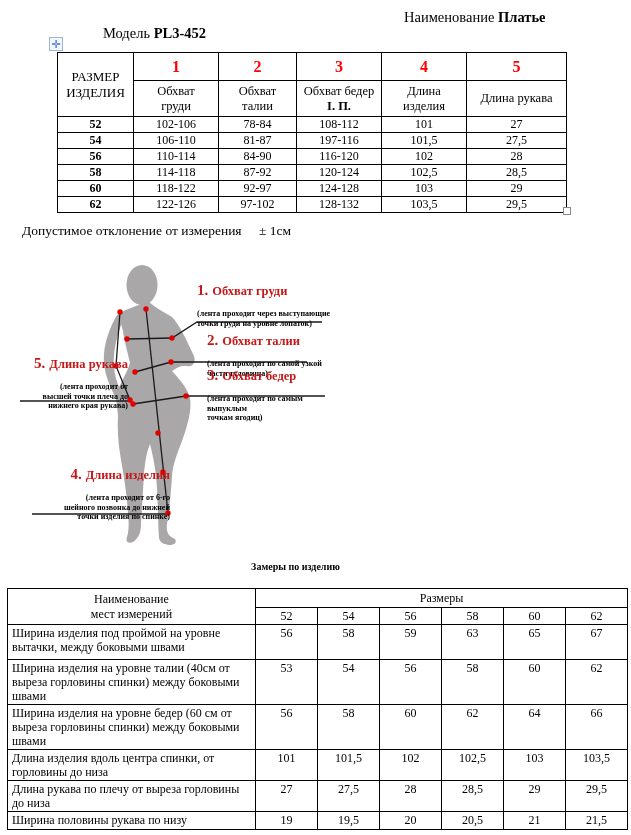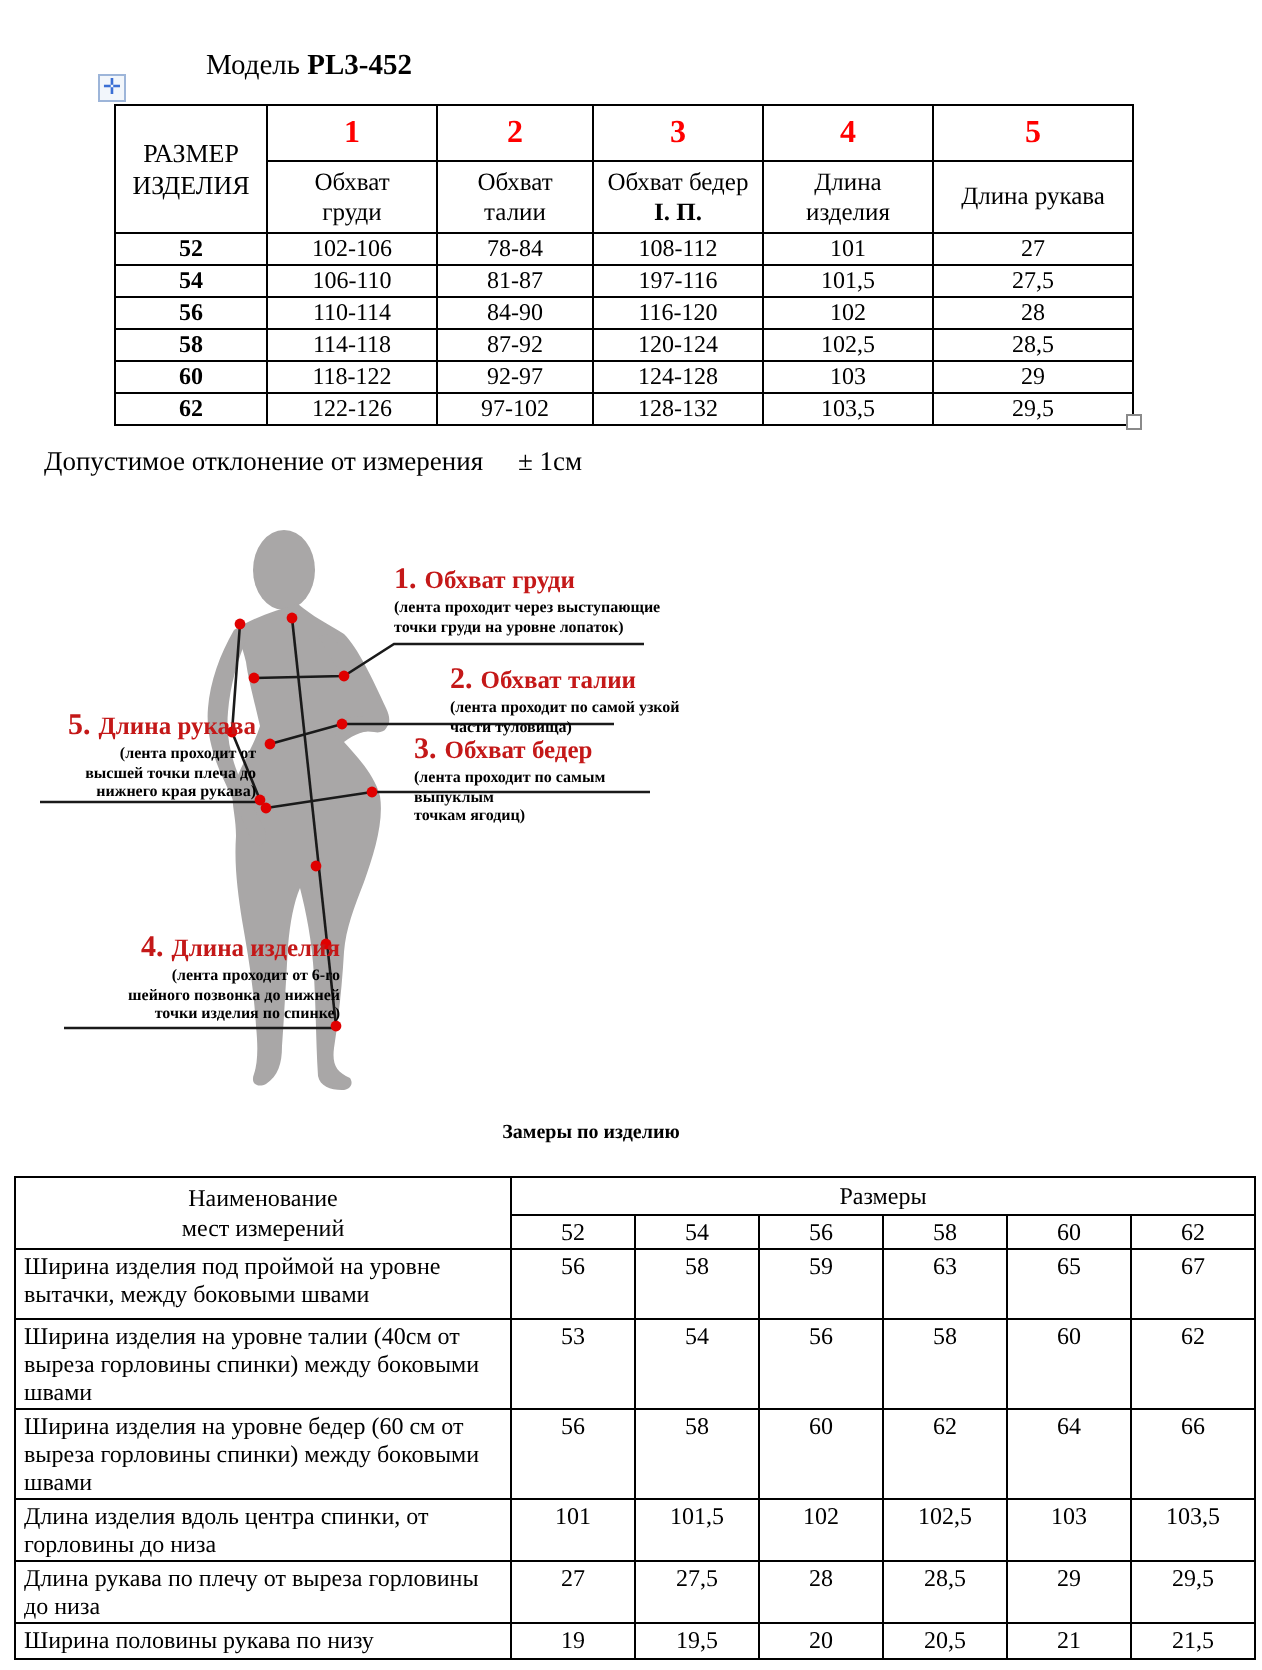--- a/index.html
+++ b/index.html
@@ -31,23 +31,23 @@
 
   .tolerance { position:absolute; left:22px; top:223px; font-size:13.5px; }
   .tolerance .pm { margin-left:14px; }
 
   
   .figure { position:absolute; left:0; top:255px; width:631px; height:300px; }
   .figure svg { position:absolute; left:0; top:0; }
   .ann { position:absolute; }
   .ann-num { color:#c41818; font-weight:bold; font-size:15px; }
   .ann-title { color:#c41818; font-weight:bold; font-size:12.5px; }
-  .ann-desc { font-size:8px; font-weight:bold; line-height:9.5px; white-space:pre-line; margin-top:0; }
+  .ann-desc { font-size:8px; font-weight:bold; line-height:9.5px; white-space:pre-line; margin-top:10px; }
   .ann1 { left:197px; top:26px; width:140px; text-align:left; }
-  .ann2 { left:225px; top:76px; width:120px; text-align:left; }
+  .ann2 { left:207px; top:76px; width:120px; text-align:left; }
   .ann3 { left:207px; top:111px; width:135px; text-align:left; }
   .ann5 { left:2px;  top:99px;  width:128px; text-align:right; padding-right:2px; }
   .ann4 { left:35px; top:210px; width:135px; text-align:right; }
 
   
   .m-heading { position:absolute; top:561px; left:0; width:591px; text-align:center; font-weight:bold; font-size:10px; }
 
   
   .m-table { position:absolute; left:7px; top:588px; width:620px; font-size:12px; }
   .m-table .nh { text-align:center; vertical-align:middle; white-space:pre-line; line-height:15px; }
@@ -64,20 +64,24 @@
 </style>
 </head>
 <body>
 
 <div class="page">
 
   <div class="doc-header">
     <span class="hdr-model">
       <span>Модель</span>
       <span class="b">PL3-452</span>
+    </span>
+    <span class="hdr-name">
+      <span>Наименование</span>
+      <span class="b">Платье</span>
     </span>
   </div>
 
   <div class="move-handle">✛</div>
 
   <table class="size-table">
     <colgroup>
       <col style="width:76px">
         <col style="width:85px">
         <col style="width:78px">

